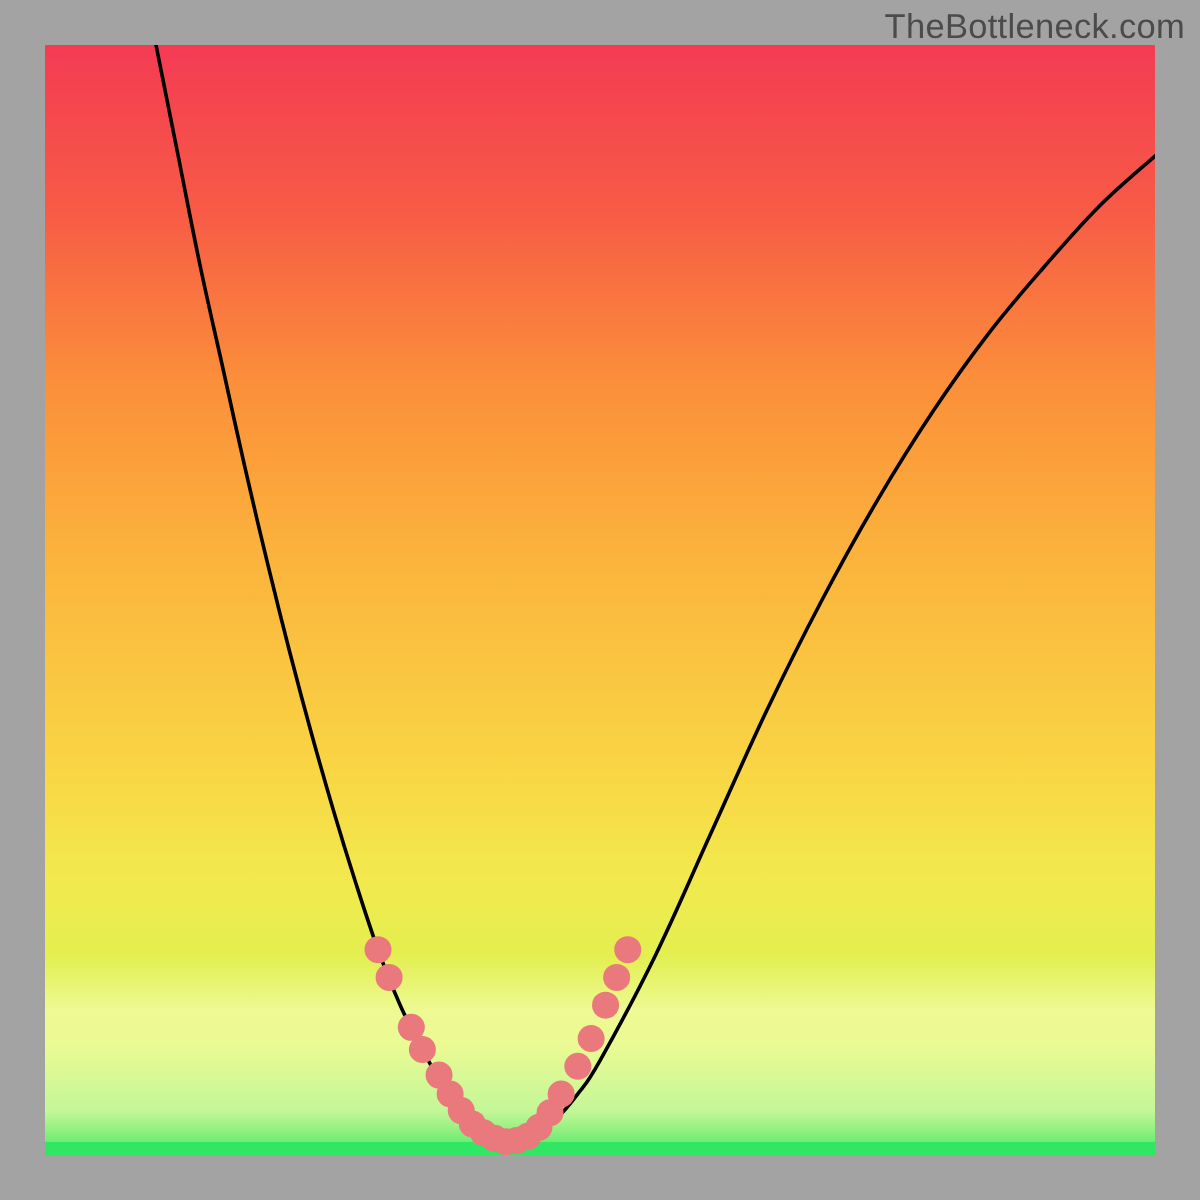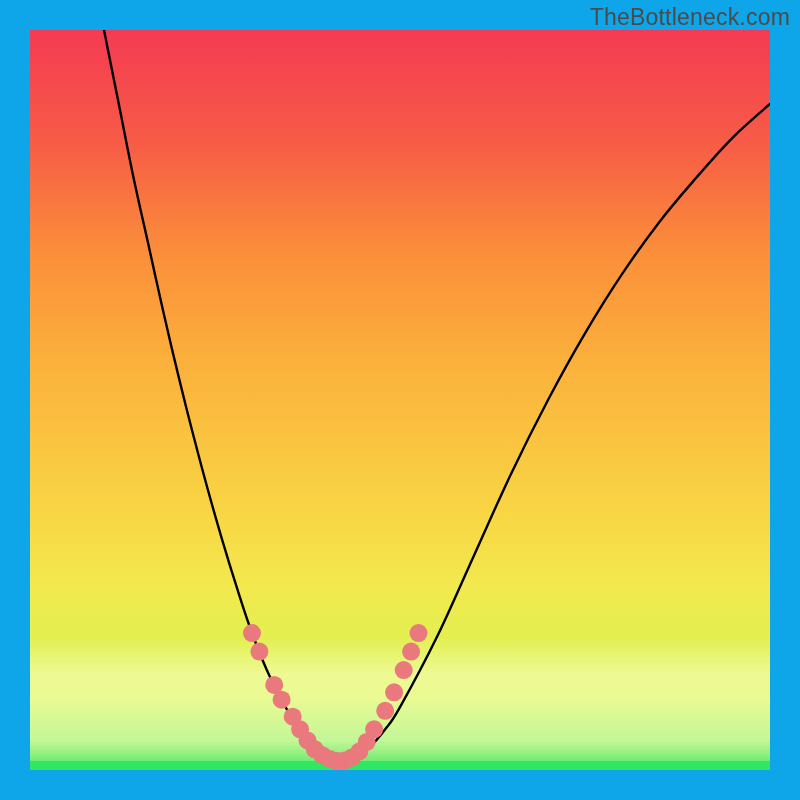--- a/index.html
+++ b/index.html
@@ -10,21 +10,21 @@
     overflow: hidden;
     background: #000;
     font-family: Arial, Helvetica, sans-serif;
   }
   .frame {
     position: absolute;
     top: 0;
     left: 0;
     width: 800px;
     height: 800px;
-    background: #0ea5e9;
+    background: #a3a3a3;
   }
   .plot-area {
     position: absolute;
     top: 30px;
     left: 30px;
     width: 740px;
     height: 740px;
     overflow: hidden;
   }
   .gradient-bg {

